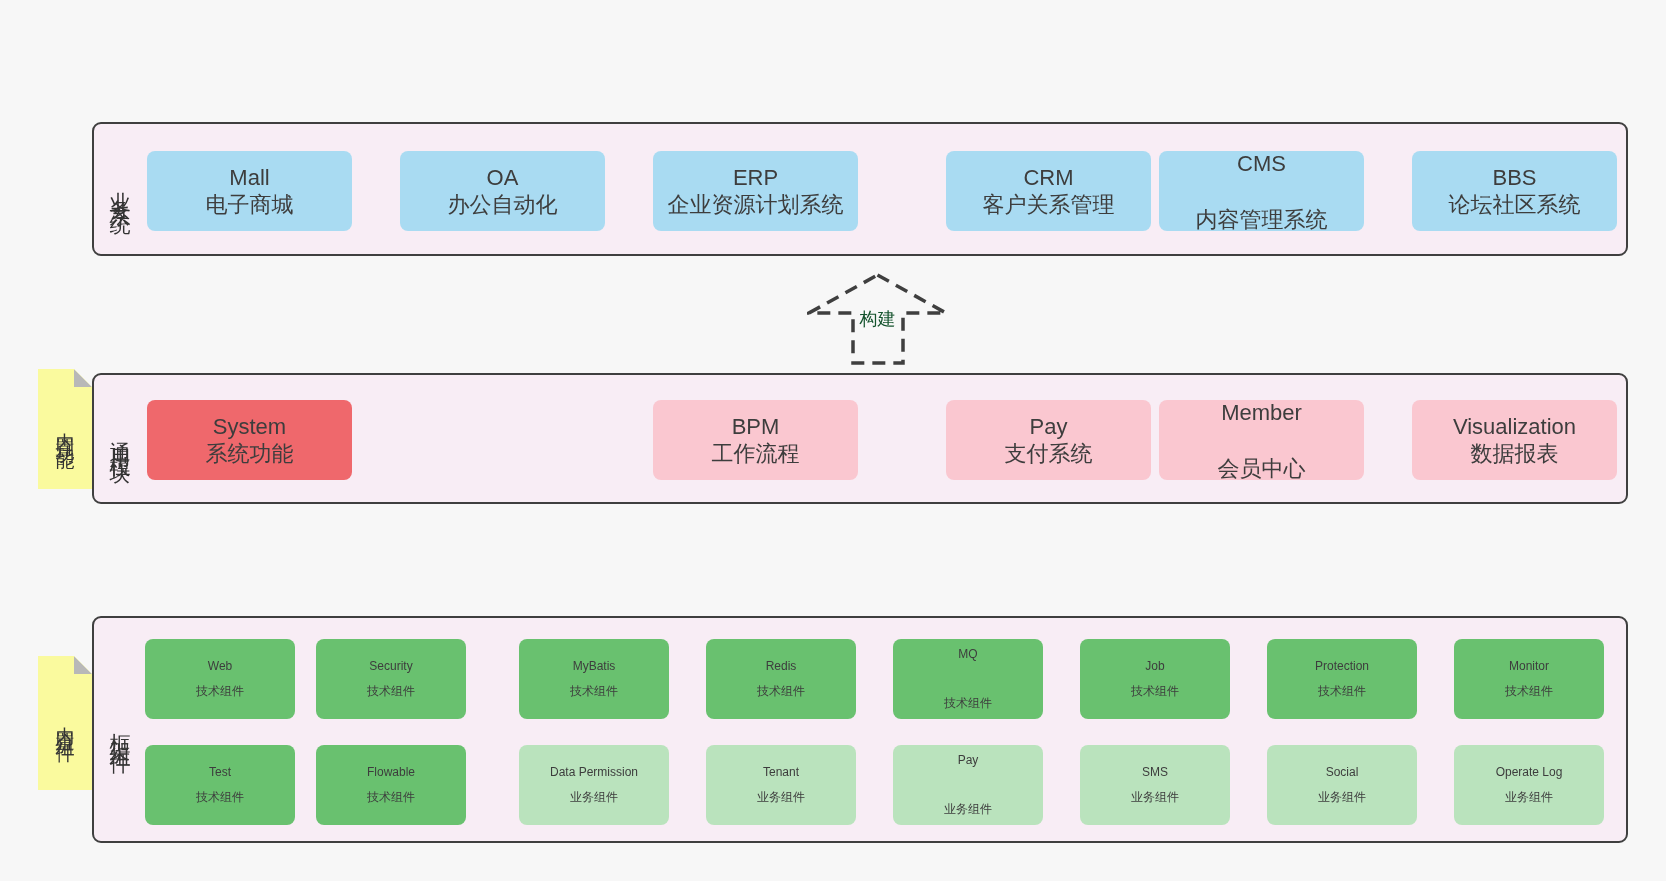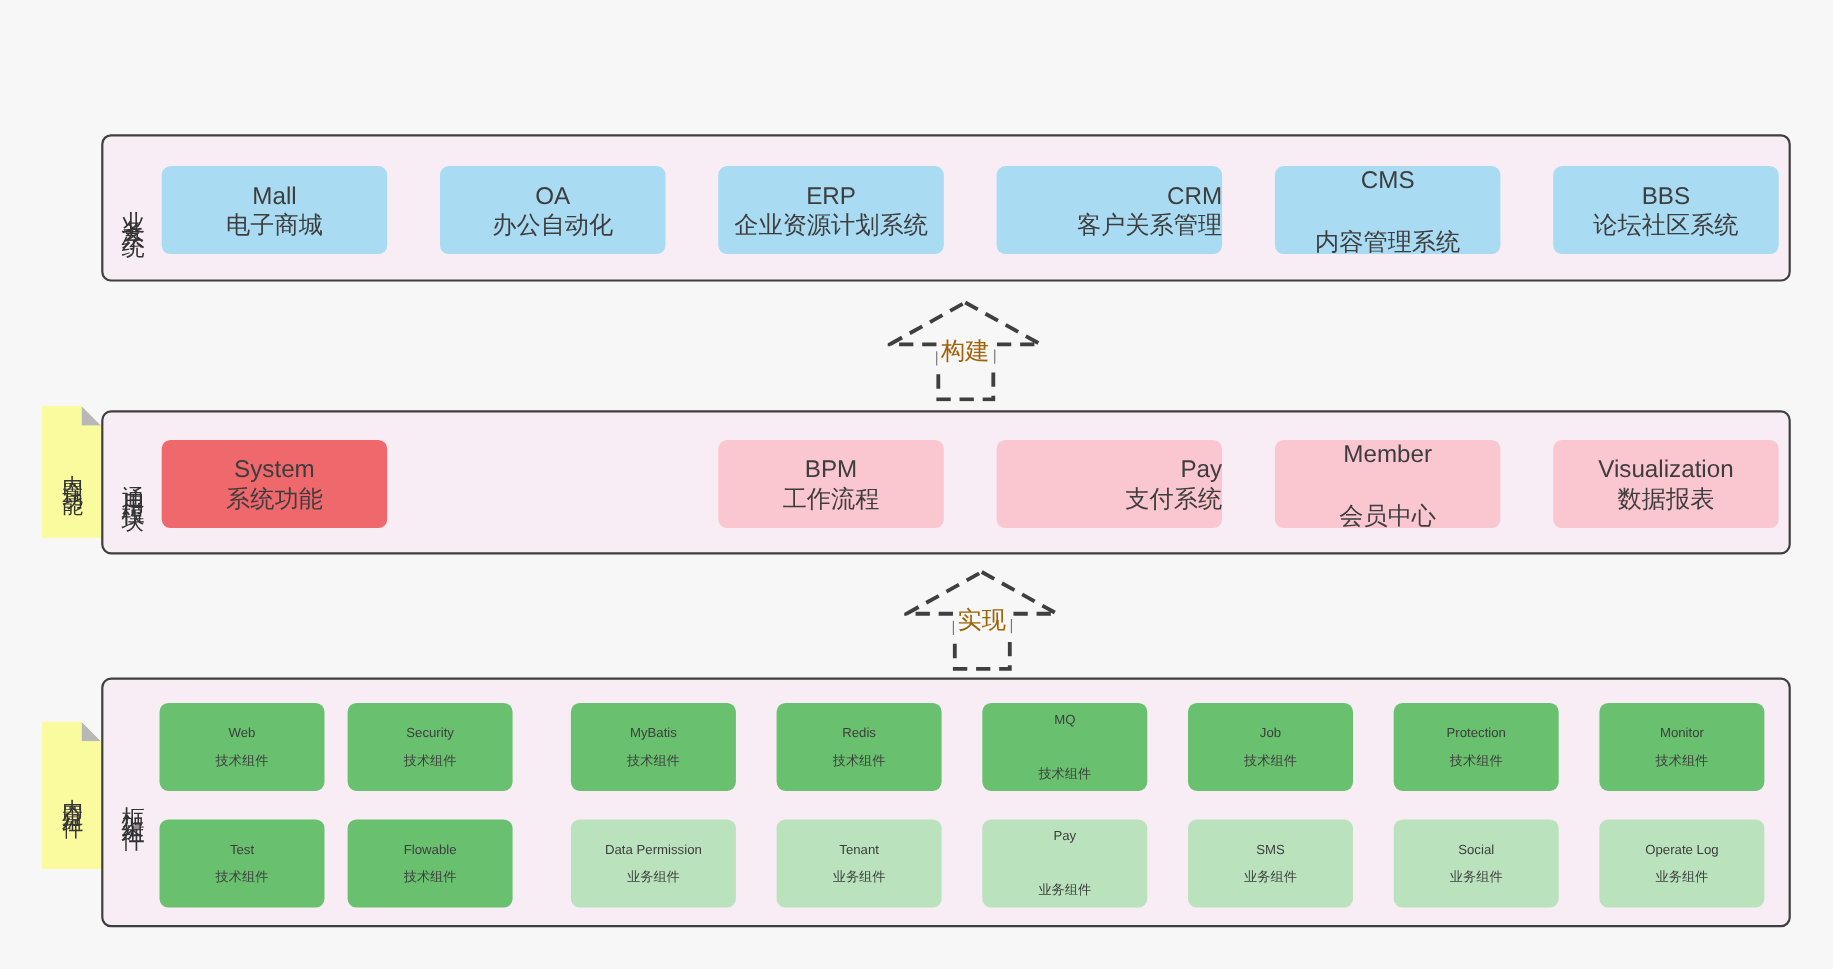--- a/index.html
+++ b/index.html
@@ -27,21 +27,21 @@
   .box{position:absolute;border-radius:8px;display:flex;flex-direction:column;
        align-items:center;justify-content:center;text-align:center;
        color:var(--text);}
   .box.wide{width:205px;height:80px;font-size:22px;line-height:27px;}
   .band-0 .box.wide{top:27px;}
   .band-1 .box.wide{top:25px;}
   .box.narrow{width:150px;height:80px;font-size:12px;line-height:25px;}
   .row1 .box.narrow{top:21px;}
   .row2 .box.narrow{top:127px;}
 
-  .c0{left:53px;} .c1{left:306px;} .c2{left:559px;} .c3{left:812px;align-items:flex-end;}
+  .c0{left:53px;} .c1{left:306px;} .c2{left:559px;} .c3{left:852px;}
   .c4{left:1065px;gap:29px;} .c5{left:1318px;}
   .n0{left:51px;} .n1{left:222px;} .n2{left:425px;} .n3{left:612px;}
   .n4{left:799px;gap:24px;} .n5{left:986px;} .n6{left:1173px;} .n7{left:1360px;}
 
   .blue{background:var(--blue);} .red{background:var(--red);}
   .pink{background:var(--pink);} .green{background:var(--green);}
   .light-green{background:var(--light-green);}
 
   .sticky{position:absolute;left:38px;width:54px;background:var(--sticky-yellow);
           display:flex;align-items:center;justify-content:center;
@@ -54,21 +54,21 @@
   .sticky-1{top:369px;height:120px;}
   .sticky-2{top:656px;height:134px;}
 
   .arrow{position:absolute;width:141px;height:92px;}
   .arrow-1{left:807px;top:273px;}
   .arrow-2{left:822px;top:518px;}
   .arrow svg{display:block;width:141px;height:92px;}
   .arrow polygon{fill:none;stroke:var(--arrow);stroke-width:3.5;
           stroke-dasharray:13 8;}
   .arrow-label{position:absolute;left:50%;top:46px;transform:translate(-50%,-50%);
-          background:var(--page-bg);padding:1px 4px;font-size:22px;color:#a16207;
+          background:var(--page-bg);padding:1px 4px;font-size:18px;color:#14532d;
           white-space:nowrap;}
 </style>
 </head>
 <body>
 
 <div class="diagram">
 
   <section class="band band-0">
     <div class="vlabel">
       <span>业务系统</span>
@@ -129,26 +129,20 @@
     <div class="box wide pink c4">
       <div>Member</div>
       <div>会员中心</div>
     </div>
     <div class="box wide pink c5">
       <div>Visualization</div>
       <div>数据报表</div>
     </div>
   </section>
 
-  <div class="arrow arrow-2">
-    <svg viewBox="0 0 141 92">
-      <polygon points="70.5,2 139,40 96,40 96,90 46,90 46,40 2,40"></polygon>
-    </svg>
-    <span class="arrow-label">实现</span>
-  </div>
 
   <div class="sticky sticky-2">
     <span>内置组件</span>
   </div>
 
   <section class="band band-2">
     <div class="vlabel">
       <span>框架组件</span>
     </div>
     <div class="row1">

